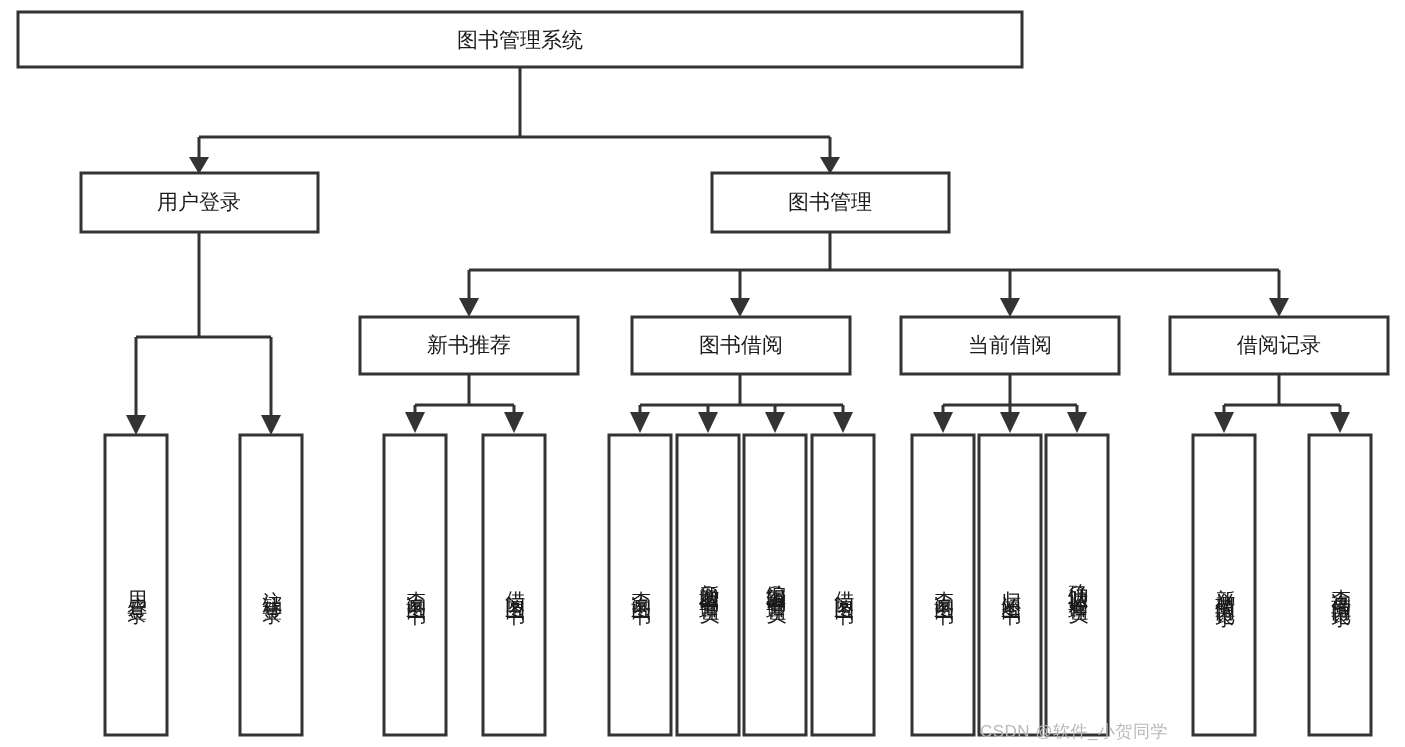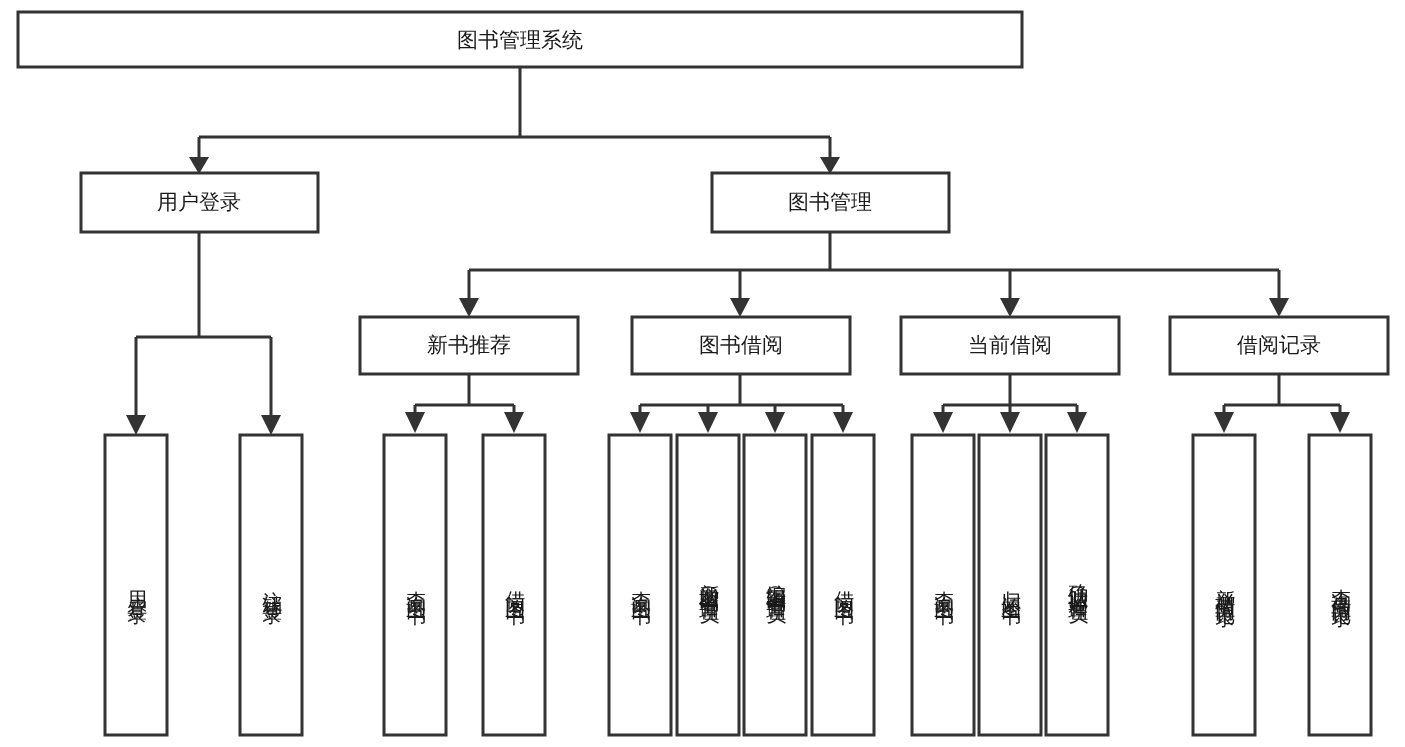--- a/index.html
+++ b/index.html
@@ -176,13 +176,14 @@
       <rect class="node-rect" x="1193" y="435" width="62" height="300"></rect>
       <text class="node-label vertical" x="1224" y="585" style="writing-mode:vertical-rl;text-orientation:upright;letter-spacing:4px;">新增借阅记录</text>
     </g>
     <g>
       <rect class="node-rect" x="1309" y="435" width="62" height="300"></rect>
       <text class="node-label vertical" x="1340" y="585" style="writing-mode:vertical-rl;text-orientation:upright;letter-spacing:4px;">查询借阅记录</text>
     </g>
 
   </svg>
 
+  <div class="watermark">CSDN @软件_小贺同学</div>
 </div>
 
 </body></html>

